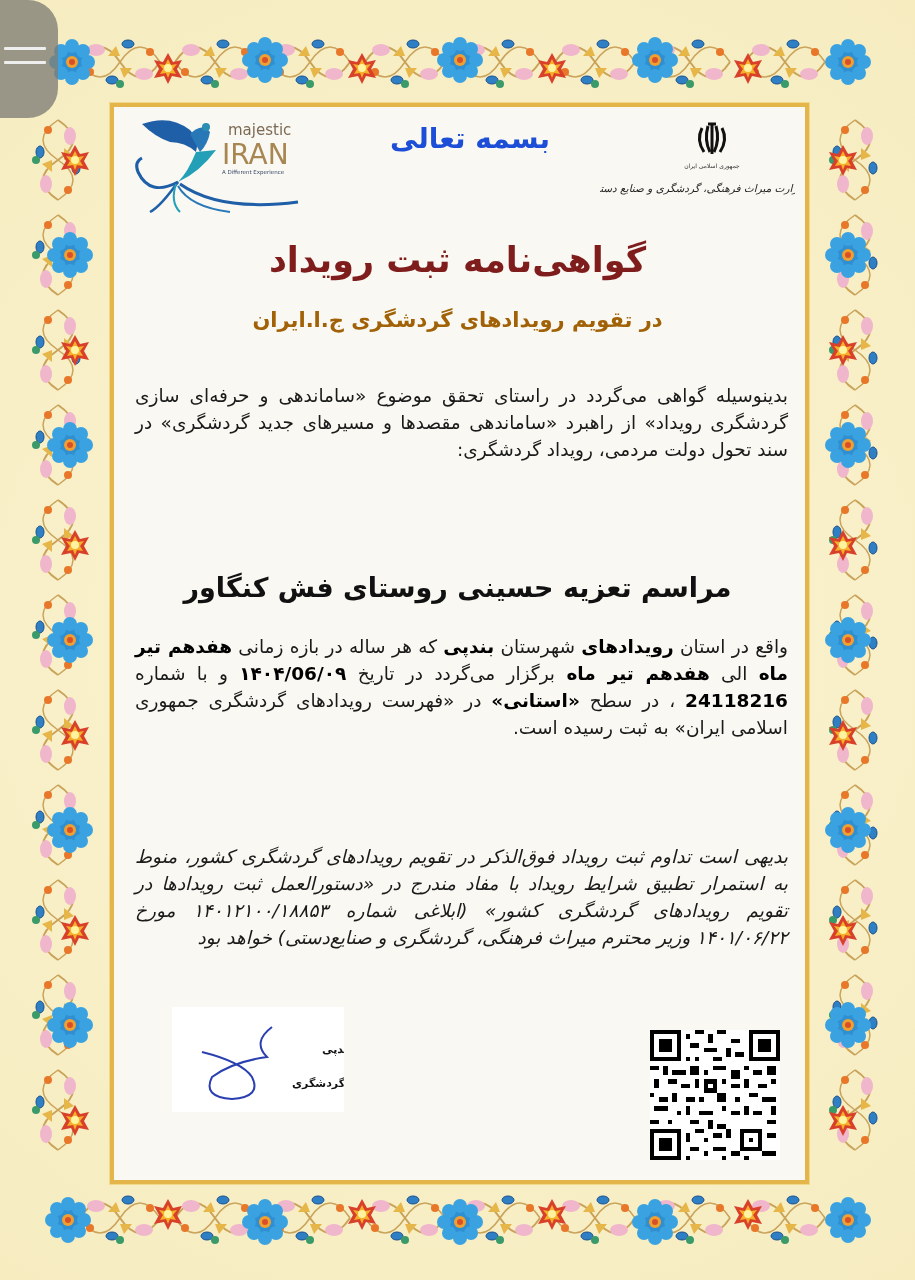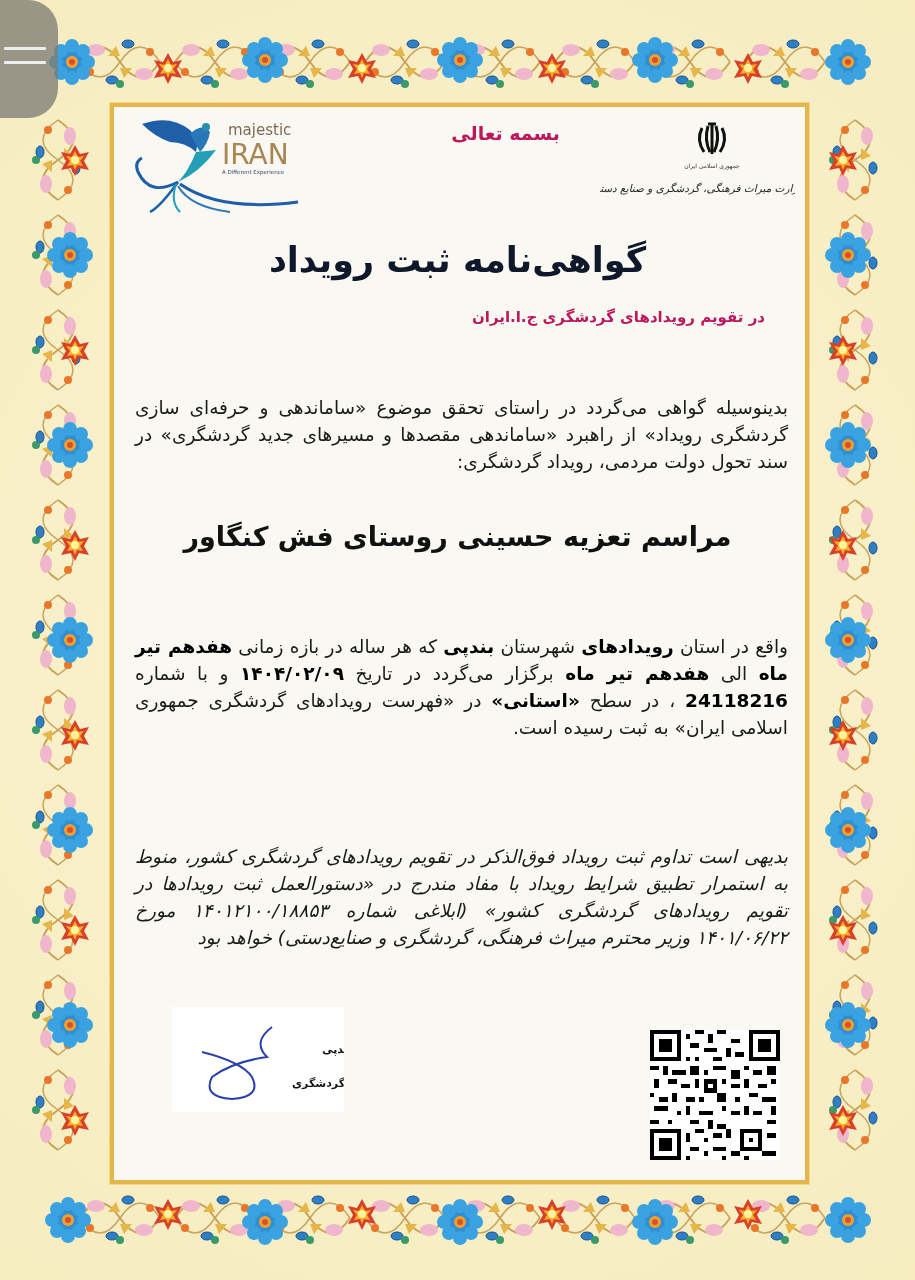--- a/index.html
+++ b/index.html
@@ -5,26 +5,26 @@
   html,body{margin:0;padding:0;}
   body{width:915px;height:1280px;overflow:hidden;position:relative;background:#f8f0c8;font-family:"DejaVu Sans",sans-serif;}
   .frame-bg{position:absolute;left:0;top:0;width:915px;height:1280px;background:
     radial-gradient(circle at 50% 50%, #fbf4d2 0%, #f6ecc0 100%);}
   .ornament{position:absolute;left:0;top:0;width:915px;height:1280px;}
   .panel{position:absolute;left:110px;top:103px;width:691px;height:1073px;background:#f9f8f2;border:4px solid #e3b54a;box-shadow:0 0 0 1px #f2d98a;}
   .menu-pill{position:absolute;left:0;top:0;width:58px;height:118px;background:rgba(128,125,118,0.78);border-radius:0 30px 30px 0;z-index:5;cursor:pointer;}
   .menu-pill .bar{position:absolute;left:4px;width:42px;height:3px;background:#eeeeee;border-radius:1px;}
   .logo-left{position:absolute;left:130px;top:112px;width:172px;height:105px;text-align:right;}
   .logo-right{position:absolute;left:600px;top:120px;width:195px;height:90px;}
-  .bismillah{position:absolute;left:380px;top:122px;width:180px;font-family:"DejaVu Sans",sans-serif;font-weight:bold;font-size:19px;color:#be185d;direction:rtl;}
-  .title{position:absolute;left:150px;top:240px;width:615px;text-align:center;font-weight:bold;font-size:35px;color:#0f172a;direction:rtl;}
-  .subtitle{position:absolute;left:150px;top:308px;width:615px;font-weight:bold;font-size:15px;color:#be185d;direction:rtl;}
+  .bismillah{position:absolute;left:380px;top:122px;width:180px;text-align:center;font-family:"DejaVu Sans",sans-serif;font-weight:bold;font-size:28px;color:#1d4ed8;direction:rtl;}
+  .title{position:absolute;left:150px;top:240px;width:615px;text-align:center;font-weight:bold;font-size:35px;color:#7f1d1d;direction:rtl;}
+  .subtitle{position:absolute;left:150px;top:308px;width:615px;text-align:center;font-weight:bold;font-size:21px;color:#a16207;direction:rtl;}
   .para{position:absolute;left:135px;width:653px;direction:rtl;text-align:justify;text-align-last:right;font-family:"DejaVu Sans",sans-serif;font-size:18.5px;line-height:27px;color:#1a1a1a;}
-  .p1{top:382px;margin-top:12px;}
-  .event{position:absolute;left:150px;top:521px;width:615px;text-align:center;font-weight:bold;font-size:27px;color:#111;direction:rtl;}
+  .p1{top:382px;}
+  .event{position:absolute;left:150px;top:572px;width:615px;text-align:center;font-weight:bold;font-size:27px;color:#111;direction:rtl;}
   .p2{top:633px;}
   .p3{top:843px;font-style:italic;}
   .para b{font-weight:bold;color:#000;}
   .signature{position:absolute;left:172px;top:1007px;width:172px;height:105px;background:#ffffff;}
   .qr{position:absolute;left:650px;top:1030px;width:130px;height:130px;background:#fff;}
 </style>
 </head>
 <body>
 
 <div class="frame-bg"></div>
@@ -201,21 +201,21 @@
 </div>
 
 <div class="title">گواهی‌نامه ثبت رویداد</div>
 <div class="subtitle">در تقویم رویدادهای گردشگری ج.ا.ایران</div>
 
 <div class="para p1">بدینوسیله گواهی می‌گردد در راستای تحقق موضوع «ساماندهی و حرفه‌ای سازی گردشگری رویداد» از راهبرد «ساماندهی مقصدها و مسیرهای جدید گردشگری» در سند تحول دولت مردمی، رویداد گردشگری:</div>
 
 <div class="event">مراسم تعزیه حسینی روستای فش کنگاور</div>
 
 <div class="para p2">
-  <span>واقع در استان </span><b>رویدادهای</b><span> شهرستان </span><b>بندپی</b><span> که هر ساله در بازه زمانی </span><b>هفدهم تیر ماه</b><span> الی </span><b>هفدهم تیر ماه</b><span> برگزار می‌گردد در تاریخ </span><b>۱۴۰۴/۰۲/۰۹</b><span> و با شماره </span><b>24118216</b><span> ، در سطح </span><b>«استانی»</b><span> در «فهرست رویدادهای گردشگری جمهوری اسلامی ایران» به ثبت رسیده است.</span>
+  <span>واقع در استان </span><b>رویدادهای</b><span> شهرستان </span><b>بندپی</b><span> که هر ساله در بازه زمانی </span><b>هفدهم تیر ماه</b><span> الی </span><b>هفدهم تیر ماه</b><span> برگزار می‌گردد در تاریخ </span><b>۱۴۰۴/06/۰۹</b><span> و با شماره </span><b>24118216</b><span> ، در سطح </span><b>«استانی»</b><span> در «فهرست رویدادهای گردشگری جمهوری اسلامی ایران» به ثبت رسیده است.</span>
 </div>
 
 <div class="para p3">بدیهی است تداوم ثبت رویداد فوق‌الذکر در تقویم رویدادهای گردشگری کشور، منوط به استمرار تطبیق شرایط رویداد با مفاد مندرج در «دستورالعمل ثبت رویدادها در تقویم رویدادهای گردشگری کشور» (ابلاغی شماره ۱۴۰۱۲۱۰۰/۱۸۸۵۳ مورخ ۱۴۰۱/۰۶/۲۲ وزیر محترم میراث فرهنگی، گردشگری و صنایع‌دستی) خواهد بود</div>
 
 <div class="signature">
   <svg width="172" height="105" viewBox="0 0 172 105" xmlns="http://www.w3.org/2000/svg">
     <text x="150" y="46" text-anchor="end" font-family="DejaVu Sans, sans-serif" font-weight="bold" font-size="11" fill="#111" direction="rtl">انوشیروان محسنی بندپی</text>
     <text x="120" y="80" text-anchor="end" font-family="DejaVu Sans, sans-serif" font-weight="bold" font-size="11" fill="#111" direction="rtl">معاون گردشگری</text>
     <path d="M100,20 Q80,35 95,50 Q60,55 40,70 Q30,90 60,92 Q90,90 80,70 Q70,55 30,45" stroke="#2a3fb0" stroke-width="2" fill="none"></path>
   </svg>

